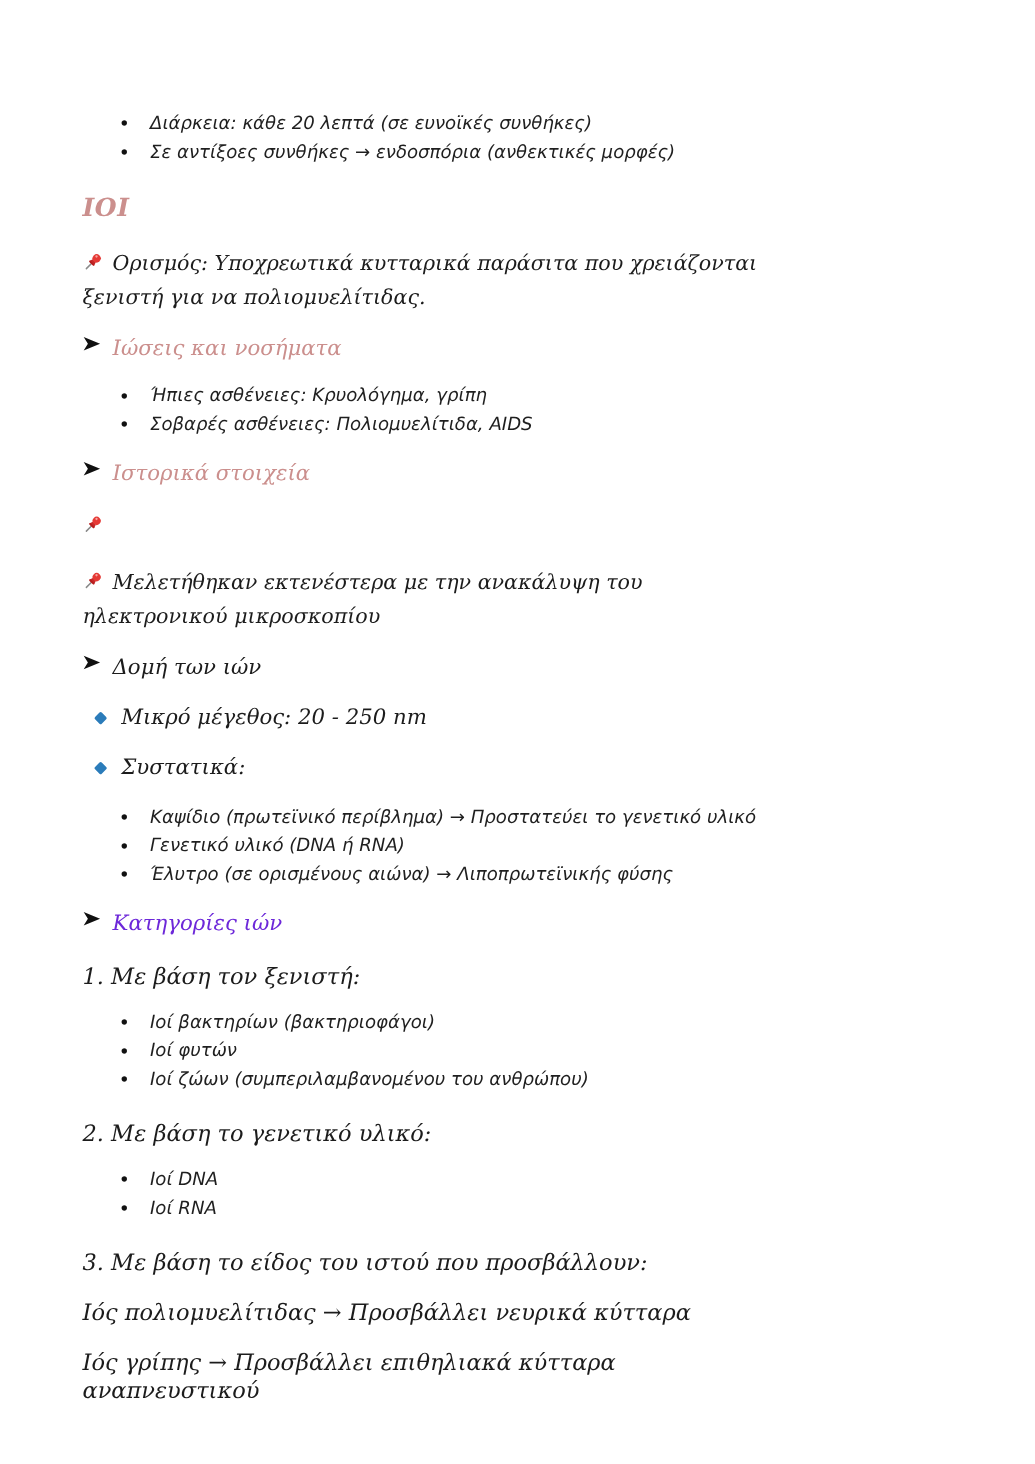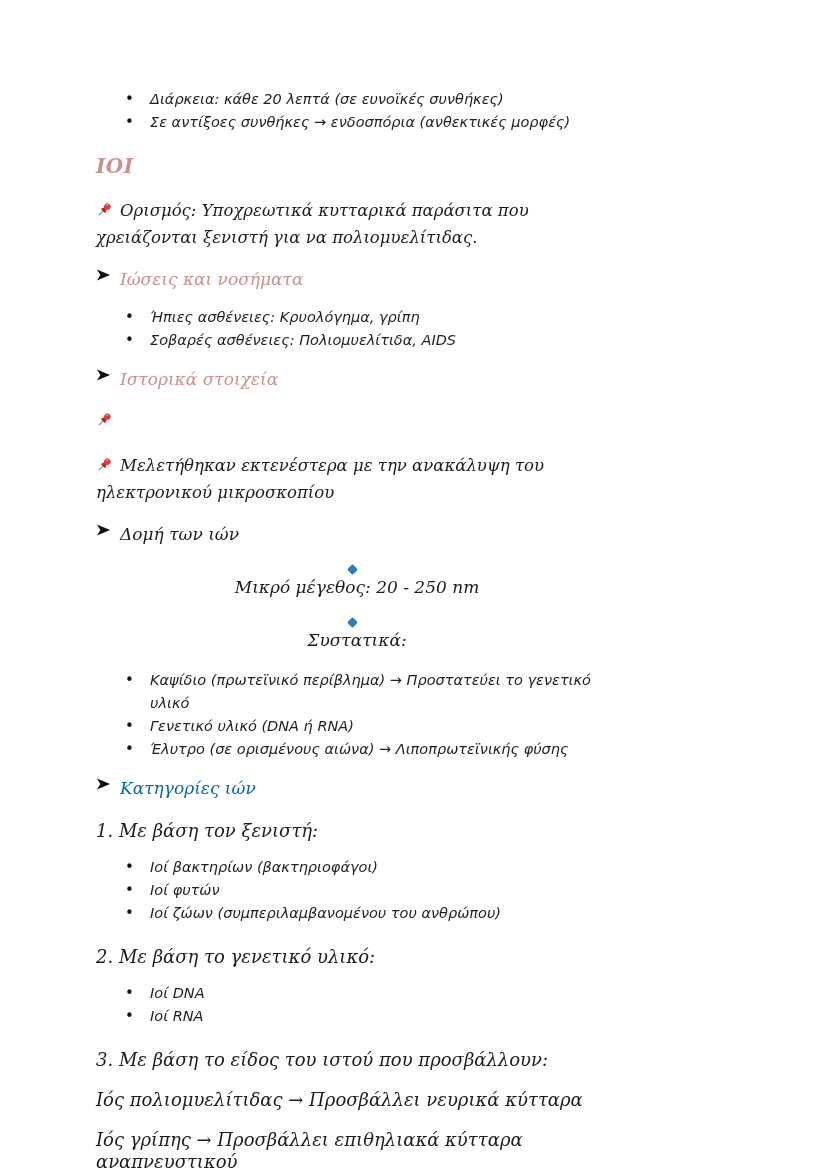--- a/index.html
+++ b/index.html
@@ -7,21 +7,21 @@
     padding: 0;
     background: #ffffff;
   }
   .page {
     position: relative;
     box-sizing: border-box;
     width: 690px;
     height: 1171px;
     margin: 0;
     background: #ffffff;
-    padding: 88px 80px 0 96px;
+    padding: 88px 80px 0 66px;
     overflow: hidden;
     color: #1c1c1c;
   }
 
   
   ul.bullets {
     list-style: none;
     margin: 0 0 4px 0;
     padding: 0;
     font-family: "DejaVu Sans", "Liberation Sans", sans-serif;
@@ -79,21 +79,20 @@
     margin-right: 9px;
     flex: none;
   }
   .diamond-line {
     margin: 18px 0;
     font-size: 17px;
     line-height: 22px;
     display: flex;
     align-items: center;
     padding-left: 8px;
-    flex-direction: column;
   }
   .diamond-line .icon {
     display: inline-flex;
     margin-right: 10px;
     flex: none;
   }
   .numbered {
     margin: 20px 0 14px 0;
     font-size: 18px;
     line-height: 23px;
@@ -188,21 +187,21 @@
       <li>Καψίδιο (πρωτεϊνικό περίβλημα) → Προστατεύει το γενετικό υλικό</li>
       <li>Γενετικό υλικό (DNA ή RNA)</li>
       <li>Έλυτρο (σε ορισμένους αιώνα) → Λιποπρωτεϊνικής φύσης</li>
     </ul>
     <div class="serif arrow-h">
       <span class="icon">
         <svg width="15" height="14" viewBox="0 0 16 14" aria-hidden="true">
           <path d="M1 1.2 L15 7 L1 12.8 L4.6 7 Z" fill="#101010"></path>
         </svg>
       </span>
-      <span style="color: #0369a1;">Κατηγορίες ιών</span>
+      <span style="color: #6d28d9;">Κατηγορίες ιών</span>
     </div>
     <div class="serif numbered">1. Με βάση τον ξενιστή:</div>
     <ul class="bullets">
       <li>Ιοί βακτηρίων (βακτηριοφάγοι)</li>
       <li>Ιοί φυτών</li>
       <li>Ιοί ζώων (συμπεριλαμβανομένου του ανθρώπου)</li>
     </ul>
     <div class="serif numbered">2. Με βάση το γενετικό υλικό:</div>
     <ul class="bullets">
       <li>Ιοί DNA</li>

